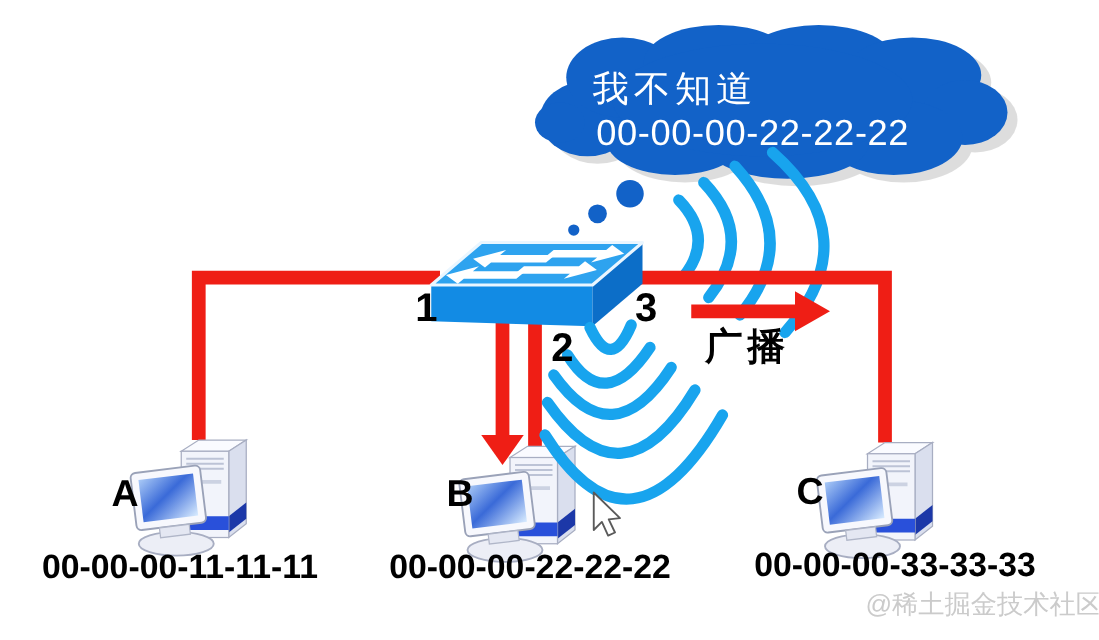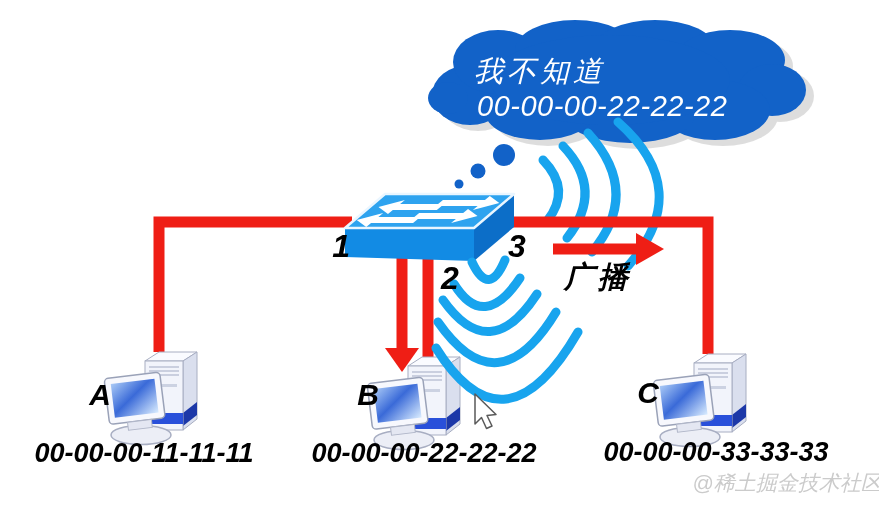--- a/index.html
+++ b/index.html
@@ -1,16 +1,16 @@
 <!DOCTYPE html>
 <html><head>
 <meta charset="utf-8">
 <style>
   html,body{margin:0;padding:0;background:#fff;}
-  #stage{position:relative;width:879px;height:512px;background:#ffffff;overflow:hidden;font-style:italic;}
+  #stage{position:relative;width:879px;height:512px;background:#ffffff;overflow:hidden;}
   svg{display:block;}
   text{font-family:"Liberation Sans","DejaVu Sans",sans-serif;}
   .bold{font-weight:bold;}
   .fillblack{fill:#000;}
 </style>
 </head>
 <body>
 
 <div id="stage">
 <svg width="879" height="512" viewBox="0 0 879 512">

